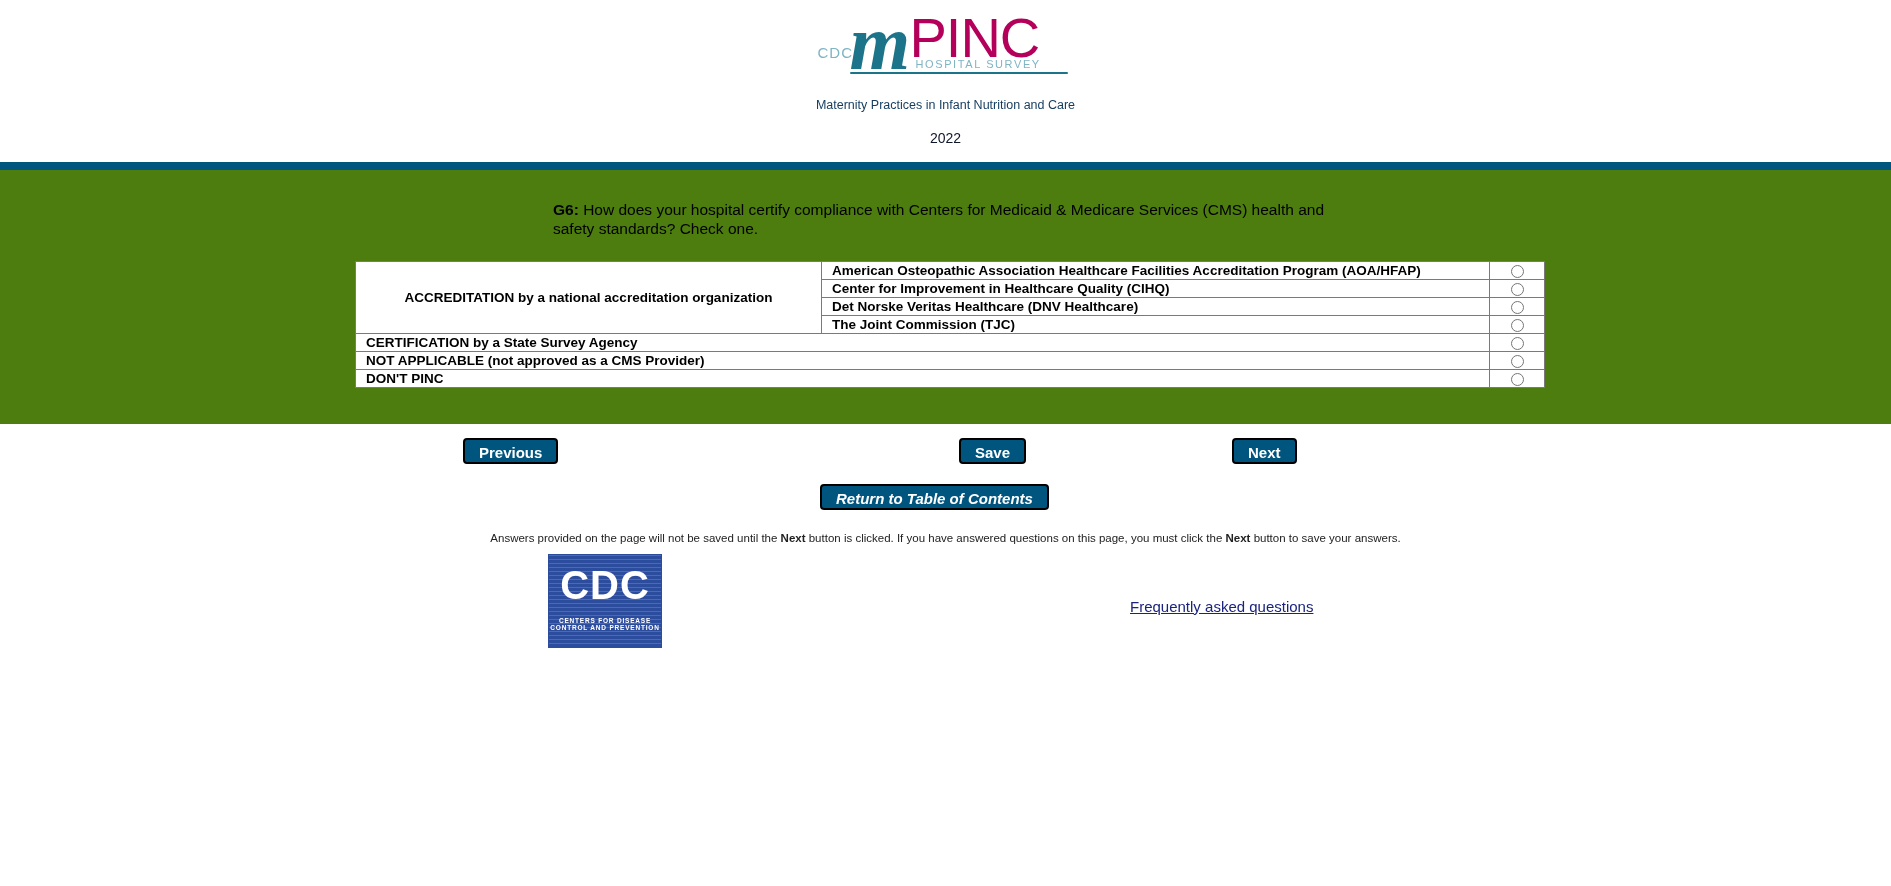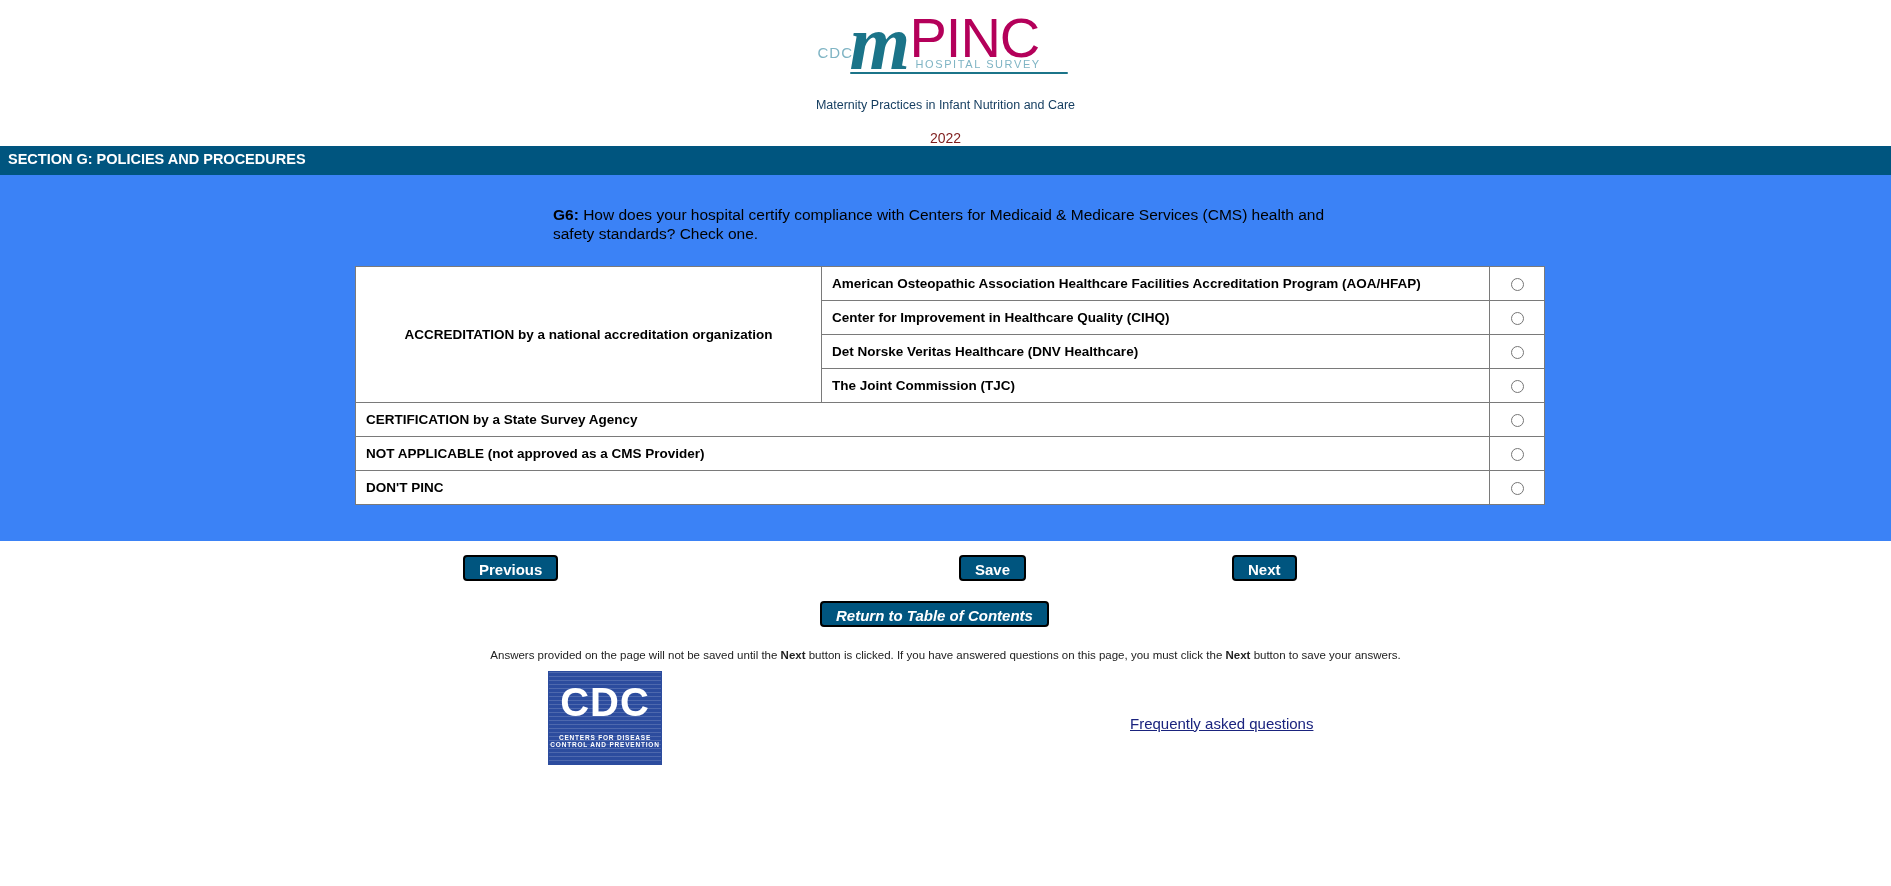--- a/index.html
+++ b/index.html
@@ -76,44 +76,44 @@
   }
   .tagline {
     text-align: center;
     font-size: 12.5px;
     color: #123b5e;
     margin-top: 14px;
   }
   .year {
     text-align: center;
     font-size: 14px;
-    color: #7f1d1d;
+    color: #0f172a;
     margin-top: 18px;
-    margin-bottom: 0;
+    margin-bottom: 16px;
   }
 
   
   .section-banner {
     background: #00557f;
     color: #ffffff;
     padding: 3px 8px 5px 8px;
     line-height: 1.45;
   }
   .section-title {
     font-size: 14.5px;
     font-weight: bold;
   }
   .section-desc {
     font-size: 14.5px;
     font-weight: normal;
   }
 
   
   .panel {
-    background: #3b82f6;
+    background: #4d7c0f;
     padding: 30px 0 36px 0;
   }
   .question {
     width: 780px;
     margin-left: 553px;
     font-size: 15.5px;
     color: #000000;
     line-height: 1.25;
   }
   .question b { font-weight: bold; }
@@ -124,21 +124,21 @@
     border-collapse: collapse;
     width: 1190px;
     background: #ffffff;
     border: 1px solid #7a7a7a;
   }
   table.answers td {
     border: 1px solid #7a7a7a;
     font-size: 13.5px;
     font-weight: bold;
     color: #000000;
-    padding: 9px 10px;
+    padding: 1px 10px;
     vertical-align: middle;
   }
   td.group-label {
     width: 445px;
     text-align: center;
   }
   td.radio-cell {
     width: 34px;
     text-align: center;
     padding: 6px 0;
@@ -251,21 +251,20 @@
     <span class="logo-m">m</span>
     <span class="logo-pinc">PINC</span>
     <span class="logo-sub">HOSPITAL SURVEY</span>
     <span class="logo-underline"></span>
   </div>
 </div>
 <div class="tagline">Maternity Practices in Infant Nutrition and Care</div>
 <div class="year">2022</div>
 
 <div class="section-banner">
-  <div class="section-title">SECTION G: POLICIES AND PROCEDURES</div>
 </div>
 
 <div class="panel">
 
   <div class="question">
     <b>G6:</b>
     <span>How does your hospital certify compliance with Centers for Medicaid &amp; Medicare Services (CMS) health and safety standards? Check one.</span>
   </div>
 
   <table class="answers">

